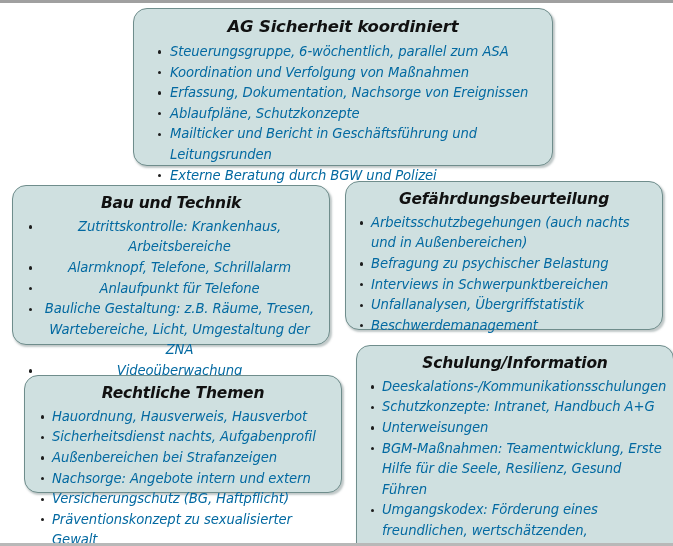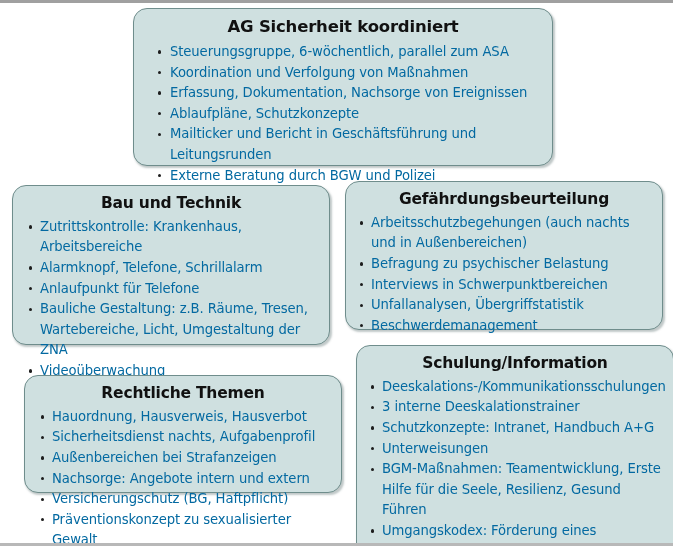--- a/index.html
+++ b/index.html
@@ -33,20 +33,21 @@
     background: #b8b8b8;
   }
   .card {
     position: absolute;
     box-sizing: border-box;
     background: #cfe0e0;
     border: 1.5px solid #6f8d8c;
     border-radius: 14px;
     box-shadow: 1.5px 2px 2px rgba(90,110,110,0.38);
     padding: 6px 10px 8px 10px;
+    font-style: italic;
   }
   .card-title {
     text-align: center;
     font-weight: bold;
     font-size: 15.5px;
     letter-spacing: -0.2px;
     color: #111111;
     margin: 3px 0 4px 0;
     line-height: 1.15;
   }
@@ -72,21 +73,21 @@
     border-radius: 50%;
     background: #1d1d1d;
   }
   
   #card-ag         { left: 133px; top: 8px;   width: 420px; height: 158px; }
   #card-ag .card-title { font-size: 16.5px; margin-bottom: 5px; }
   #card-ag .card-list li { padding-left: 26px; }
   #card-ag .card-list li .bullet { left: 14px; }
 
   #card-bau        { left: 12px;  top: 185px; width: 318px; height: 160px; }
-  #card-bau .card-list li { padding-left: 17px; }
+  #card-bau .card-list li { padding-left: 17px; text-align: center; }
   #card-bau .card-list li .bullet { left: 6px; }
 
   #card-gefaehrdung{ left: 345px; top: 181px; width: 318px; height: 149px; }
   #card-gefaehrdung .card-list li { padding-left: 15px; }
   #card-gefaehrdung .card-list li .bullet { left: 4px; }
 
   #card-recht      { left: 24px;  top: 375px; width: 318px; height: 118px; }
   #card-recht .card-list li { padding-left: 17px; }
   #card-recht .card-list li .bullet { left: 6px; }
 
@@ -146,21 +147,20 @@
       <li><span class="bullet"></span><span>Versicherungschutz (BG, Haftpflicht)</span></li>
       <li><span class="bullet"></span><span>Präventionskonzept zu sexualisierter Gewalt</span></li>
 
     </ul>
   </div>
 
   <div class="card" id="card-schulung">
     <div class="card-title">Schulung/Information</div>
     <ul class="card-list">
       <li><span class="bullet"></span><span>Deeskalations-/Kommunikationsschulungen</span></li>
-      <li><span class="bullet"></span><span>3 interne Deeskalationstrainer</span></li>
       <li><span class="bullet"></span><span>Schutzkonzepte: Intranet, Handbuch A+G</span></li>
       <li><span class="bullet"></span><span>Unterweisungen</span></li>
       <li><span class="bullet"></span><span>BGM-Maßnahmen: Teamentwicklung, Erste Hilfe für die Seele, Resilienz, Gesund Führen</span></li>
       <li><span class="bullet"></span><span>Umgangskodex: Förderung eines freundlichen, wertschätzenden, respektvollen Umgangs</span></li>
     </ul>
   </div>
 
   <div class="rule-bottom"></div>
 
 </div>

